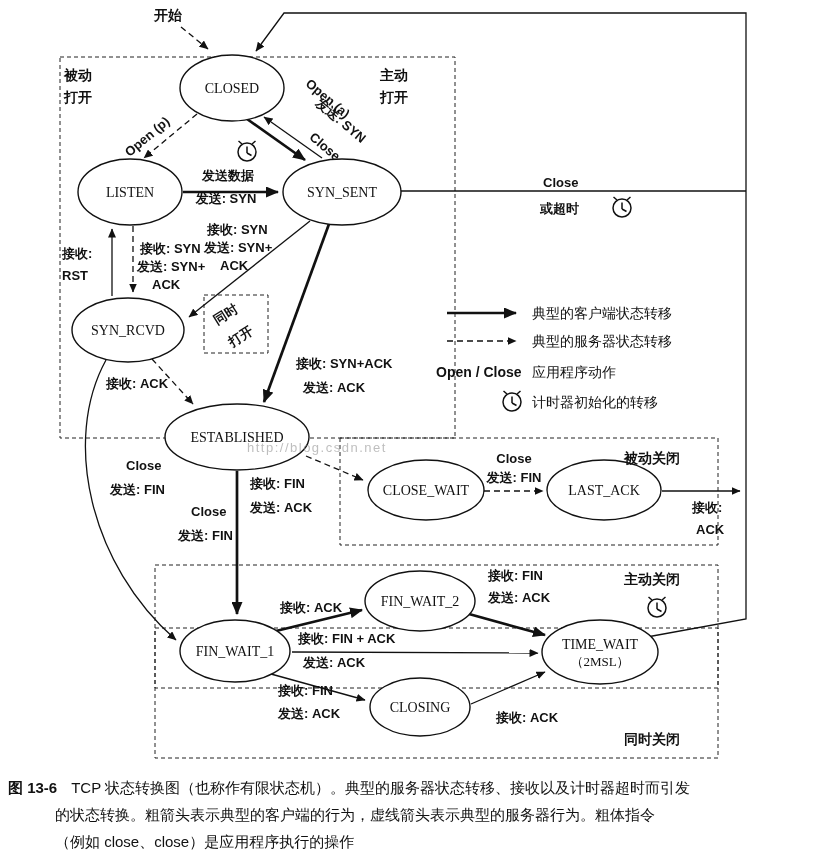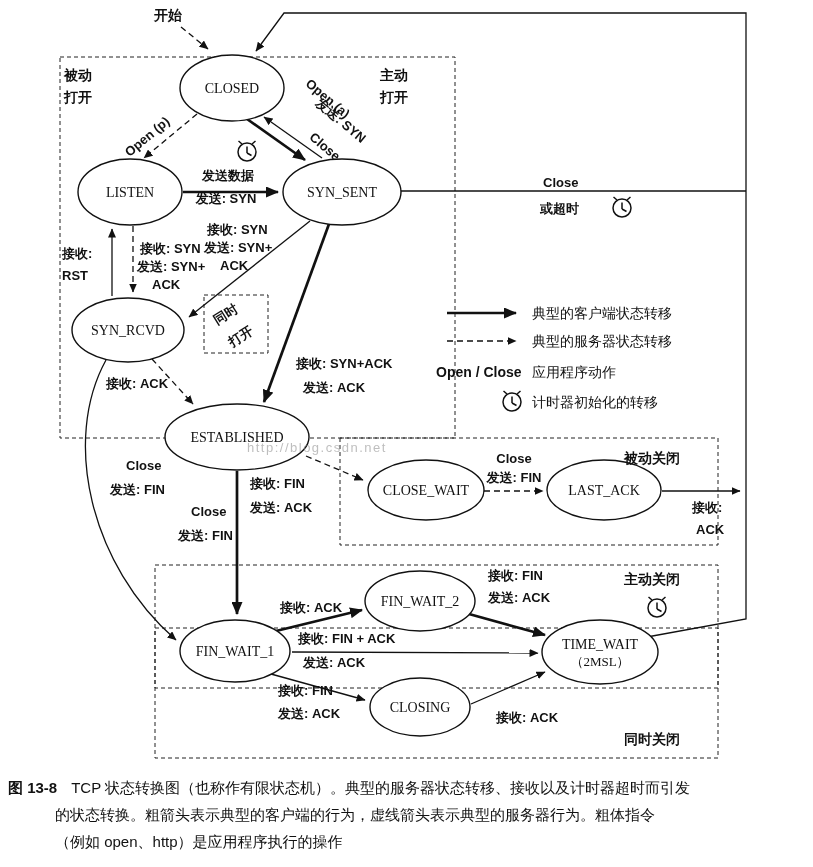--- a/index.html
+++ b/index.html
@@ -171,16 +171,16 @@
 
   <use href="#clock-icon" x="247" y="152"></use>
   <use href="#clock-icon" x="622" y="208"></use>
   <use href="#clock-icon" x="657" y="608"></use>
 
   <text class="watermark" x="247" y="452">http://blog.csdn.net</text>
 </svg>
 </div>
 
 <div class="caption">
-  <div class="cap-line"><span class="cap-fig">图 13-8</span><span>TCP 状态转换图（也称作有限状态机）。典型的服务器状态转移、接收以及计时器超时而引发</span></div>
+  <div class="cap-line"><span class="cap-fig">图 13-6</span><span>TCP 状态转换图（也称作有限状态机）。典型的服务器状态转移、接收以及计时器超时而引发</span></div>
   <div class="cap-line cap-indent">的状态转换。粗箭头表示典型的客户端的行为，虚线箭头表示典型的服务器行为。粗体指令</div>
-  <div class="cap-line cap-indent">（例如 open、http）是应用程序执行的操作</div>
+  <div class="cap-line cap-indent">（例如 close、close）是应用程序执行的操作</div>
 </div>
 
 </body></html>

